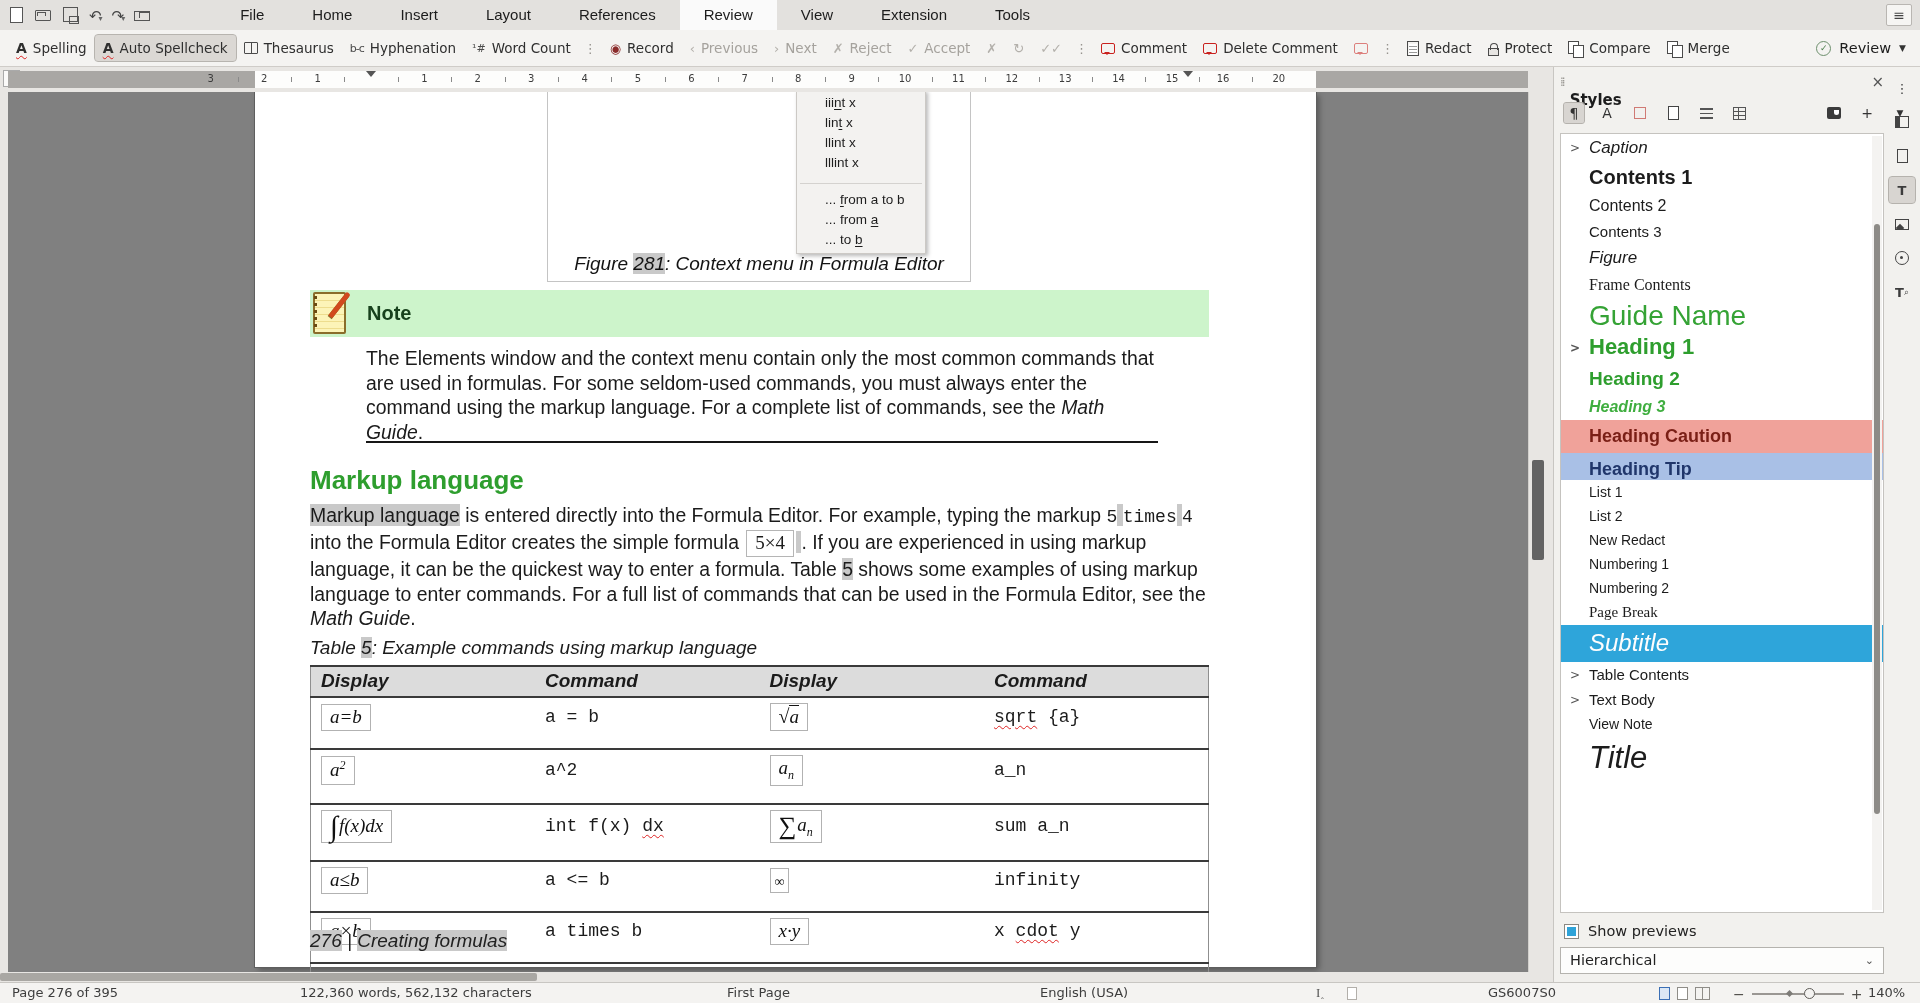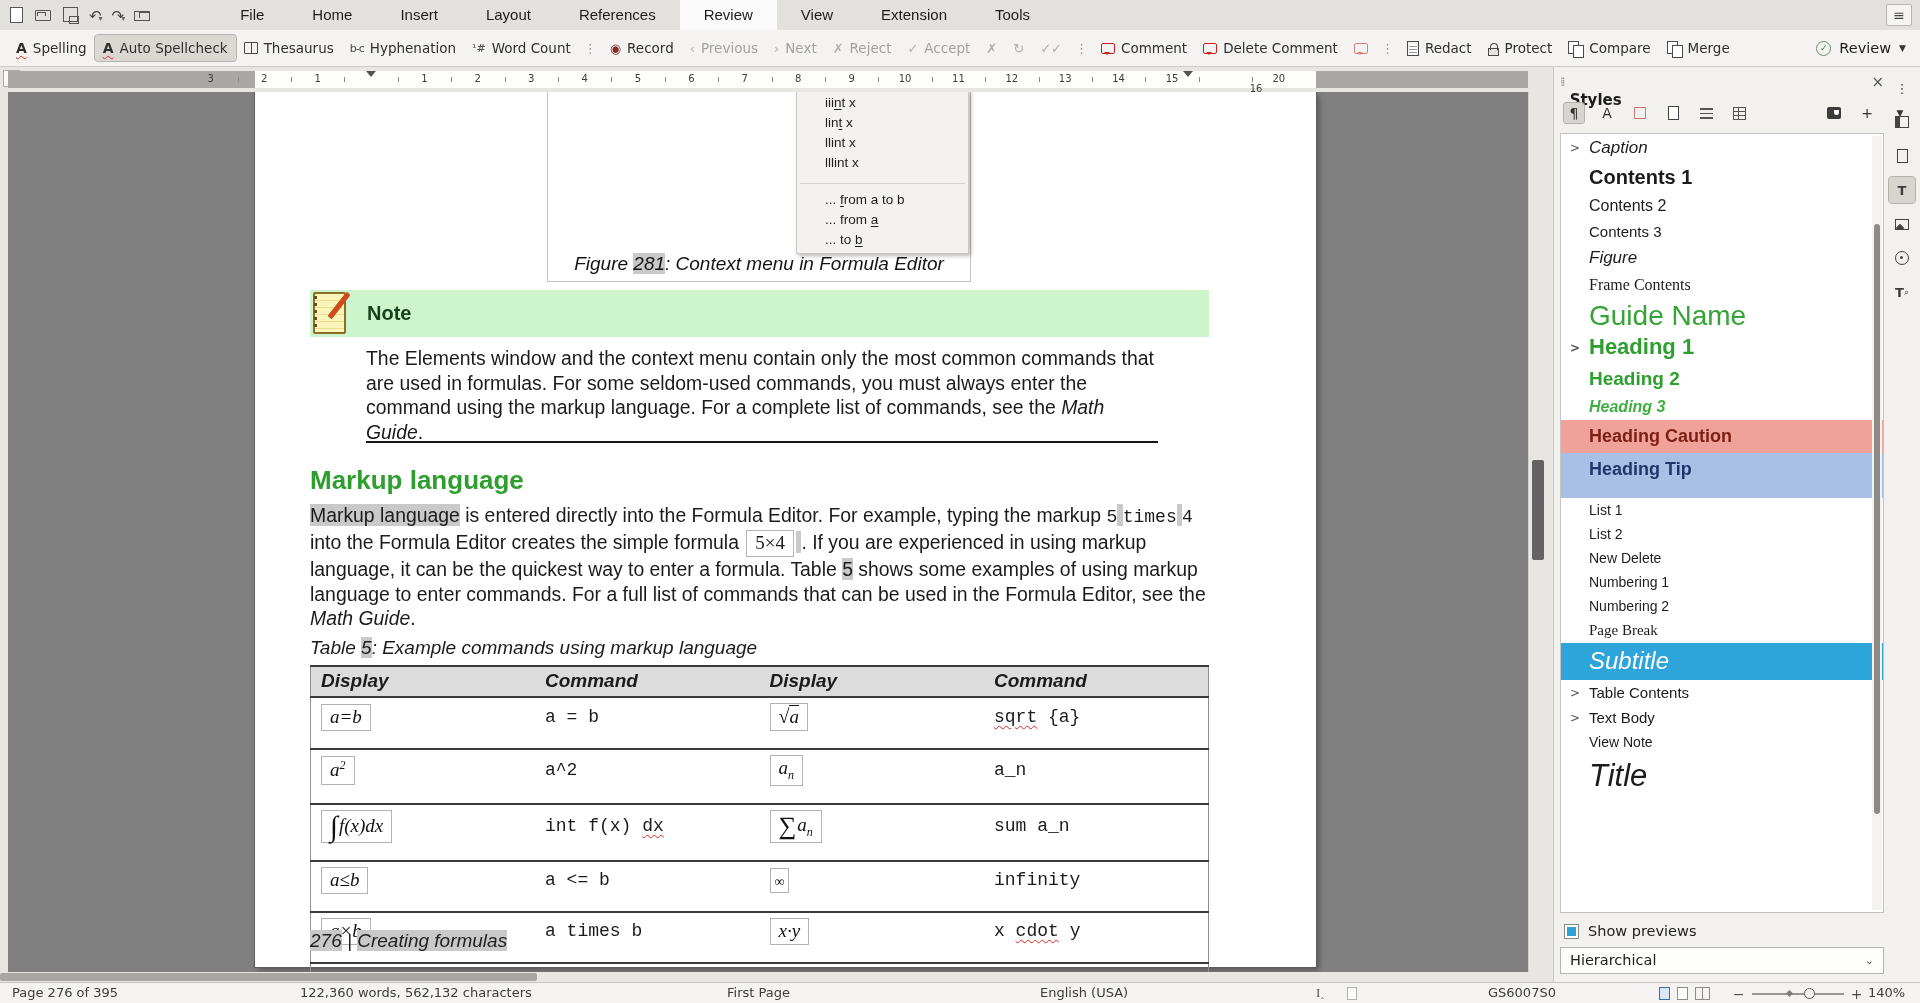--- a/index.html
+++ b/index.html
@@ -68,21 +68,21 @@
   .rtick { position:absolute; top:6px; width:1px; height:5px; background:#8a8a8a; }
   .rmark { position:absolute; top:0; width:0; height:0; border:5px solid transparent; border-top:6px solid #555; transform:translateX(-50%); }
 
   
   .canvas { position:absolute; top:92px; left:8px; width:1520px; height:880px; background:#808080; overflow:hidden; }
   .page { position:absolute; left:247px; top:0; width:1061px; height:875px; background:#fff;
           box-shadow:0 0 0 1px #5e5e5e, 3px 3px 6px rgba(0,0,0,.35); font-family:"Liberation Sans",sans-serif; color:#1b1b1b; }
 
   .fig-frame { position:absolute; left:292px; top:-2px; width:424px; height:192px;
                border:1px solid #c4c4c4; border-top:none; background:#fff; }
-  .ctx-menu { position:absolute; left:248px; top:0; width:173px; height:164px; background:#f3f2f0;
+  .ctx-menu { position:absolute; left:248px; top:0; width:130px; height:164px; background:#f3f2f0;
               border:1px solid #ccc9c5; border-top:none; box-shadow:2px 2px 4px rgba(0,0,0,.28); padding-top:3px; }
   .ctx-item { height:20px; line-height:20px; padding-left:28px; font-size:13.5px; color:#1e1e1e; }
   .ctx-sep { border-top:1px solid #d4d2cf; margin:10px 3px 6px 3px; }
   .ctx-item u { text-underline-offset:2px; }
   .fig-caption { position:absolute; left:0; right:0; bottom:6px; text-align:center;
                  font-style:italic; font-size:19px; color:#141414; }
 
   .note-banner { position:absolute; left:55px; top:198px; width:899px; height:47px; background:#cdf4cb; }
   .note-ic { position:absolute; left:3px; top:2px; width:33px; height:42px;
              background:repeating-linear-gradient(#fcf4b8 0 6px, #eddd8e 6px 7px); border:2px solid #8a6d2a; border-radius:2px; }
@@ -154,21 +154,21 @@
   .st-contents1 { font-weight:bold; font-size:20px; }
   .st-contents2 { font-size:16px; }
   .st-contents3 { font-size:15px; }
   .st-figure { font-style:italic; font-size:17px; }
   .st-frame { font-family:"Liberation Serif",serif; font-size:16px; }
   .st-guide { font-size:28px; color:#35a335; padding-top:2px; padding-bottom:0; }
   .st-h1 { font-weight:bold; font-size:22px; color:#2e9e2e; padding-top:2px; }
   .st-h2 { font-weight:bold; font-size:19px; color:#2e9e2e; }
   .st-h3 { font-weight:bold; font-style:italic; font-size:16px; color:#3fae3f; }
   .st-caution { font-weight:bold; font-size:18px; color:#7a1f16; background:#f0a29a; padding-top:6px; padding-bottom:6px; }
-  .st-tip { font-weight:bold; font-size:18px; color:#20366b; background:#a9c0e6; padding-top:6px; padding-bottom:18px; }
+  .st-tip { font-weight:bold; font-size:18px; color:#20366b; background:#a9c0e6; padding-top:6px; padding-bottom:0; }
   .st-plain { font-size:14px; }
   .st-plain2 { font-size:15px; }
   .st-serif { font-family:"Liberation Serif",serif; font-size:15px; }
   .st-subtitle { font-style:italic; font-size:24px; color:#fdfdfd; background:#2ea5da; padding-top:4px; padding-bottom:5px; }
   .st-title { font-style:italic; font-size:31px; padding-top:4px; }
   .sb-listscroll { position:absolute; right:1px; top:2px; width:10px; height:774px; background:#f4f3f1; }
   .sb-listthumb { position:absolute; left:2px; top:88px; width:6px; height:590px; background:#8d8b87; border-radius:3px; }
   .sb-previews { position:absolute; left:10px; top:856px; display:flex; align-items:center; gap:9px; font-size:14.5px; color:#222; }
   .cbx { width:15px; height:15px; border:1px solid #8a8882; background:#fff; display:flex; align-items:center; justify-content:center; }
   .cbx-in { width:9px; height:9px; background:#2fa3d8; }
@@ -336,21 +336,21 @@
         <span class="rnum" style="left: 683.4px;">6</span>
         <span class="rnum" style="left: 736.8px;">7</span>
         <span class="rnum" style="left: 790.2px;">8</span>
         <span class="rnum" style="left: 843.6px;">9</span>
         <span class="rnum" style="left: 897px;">10</span>
         <span class="rnum" style="left: 950.4px;">11</span>
         <span class="rnum" style="left: 1003.8px;">12</span>
         <span class="rnum" style="left: 1057.2px;">13</span>
         <span class="rnum" style="left: 1110.6px;">14</span>
         <span class="rnum" style="left: 1164px;">15</span>
-        <span class="rnum" style="left: 1248px; margin-top: 10px;">16</span>
+        <span class="rnum" style="left: 1215px;">16</span>
         <span class="rnum" style="left: 1270.8px;">20</span>
         <span class="rtick" style="left: 229.5px;"></span>
         <span class="rtick" style="left: 282.9px;"></span>
         <span class="rtick" style="left: 336.3px;"></span>
         <span class="rtick" style="left: 389.7px;"></span>
         <span class="rtick" style="left: 443.1px;"></span>
         <span class="rtick" style="left: 496.5px;"></span>
         <span class="rtick" style="left: 549.9px;"></span>
         <span class="rtick" style="left: 603.3px;"></span>
         <span class="rtick" style="left: 656.7px;"></span>
@@ -497,21 +497,21 @@
         <div class="sb-item st-figure"><span>Figure</span></div>
         <div class="sb-item st-frame"><span>Frame Contents</span></div>
         <div class="sb-item st-guide"><span>Guide Name</span></div>
         <div class="sb-item st-h1"><span class="chev">&gt;</span><span>Heading 1</span></div>
         <div class="sb-item st-h2"><span>Heading 2</span></div>
         <div class="sb-item st-h3"><span>Heading 3</span></div>
         <div class="sb-item st-caution"><span>Heading Caution</span></div>
         <div class="sb-item st-tip"><span>Heading Tip</span></div>
         <div class="sb-item st-plain"><span>List 1</span></div>
         <div class="sb-item st-plain"><span>List 2</span></div>
-        <div class="sb-item st-plain"><span>New Delete</span></div>
+        <div class="sb-item st-plain"><span>New Redact</span></div>
         <div class="sb-item st-plain"><span>Numbering 1</span></div>
         <div class="sb-item st-plain"><span>Numbering 2</span></div>
         <div class="sb-item st-serif"><span>Page Break</span></div>
         <div class="sb-item st-subtitle"><span>Subtitle</span></div>
         <div class="sb-item st-plain2"><span class="chev">&gt;</span><span>Table Contents</span></div>
         <div class="sb-item st-plain2"><span class="chev">&gt;</span><span>Text Body</span></div>
         <div class="sb-item st-plain"><span>View Note</span></div>
         <div class="sb-item st-title"><span>Title</span></div>
       </div>
     <div class="sb-listscroll">

